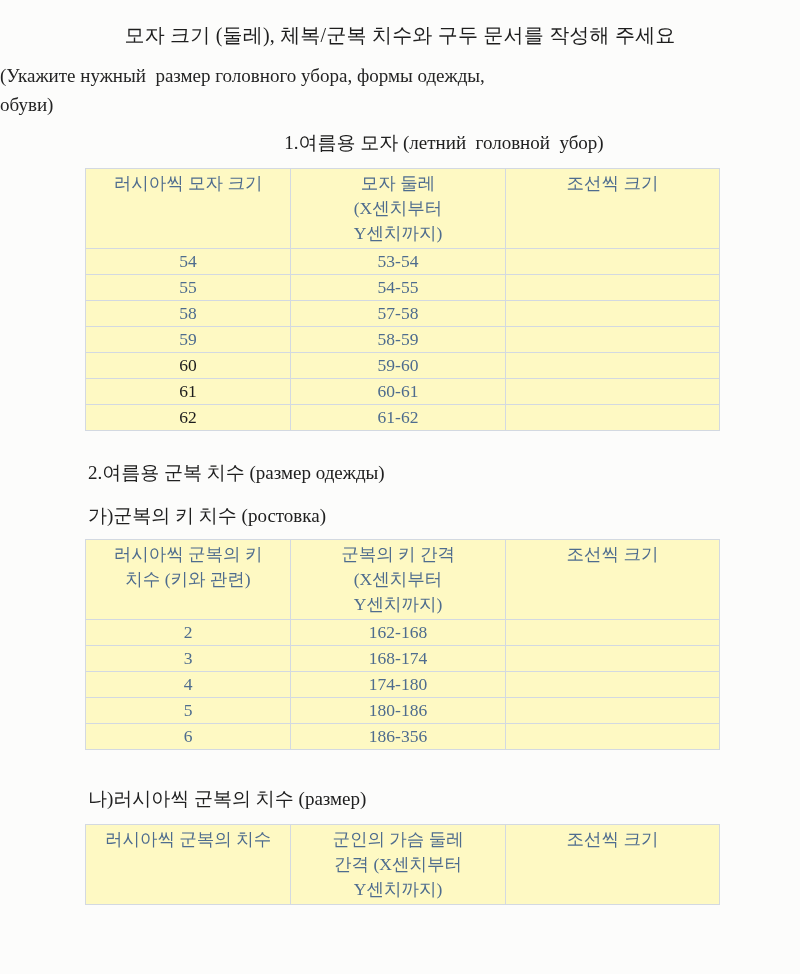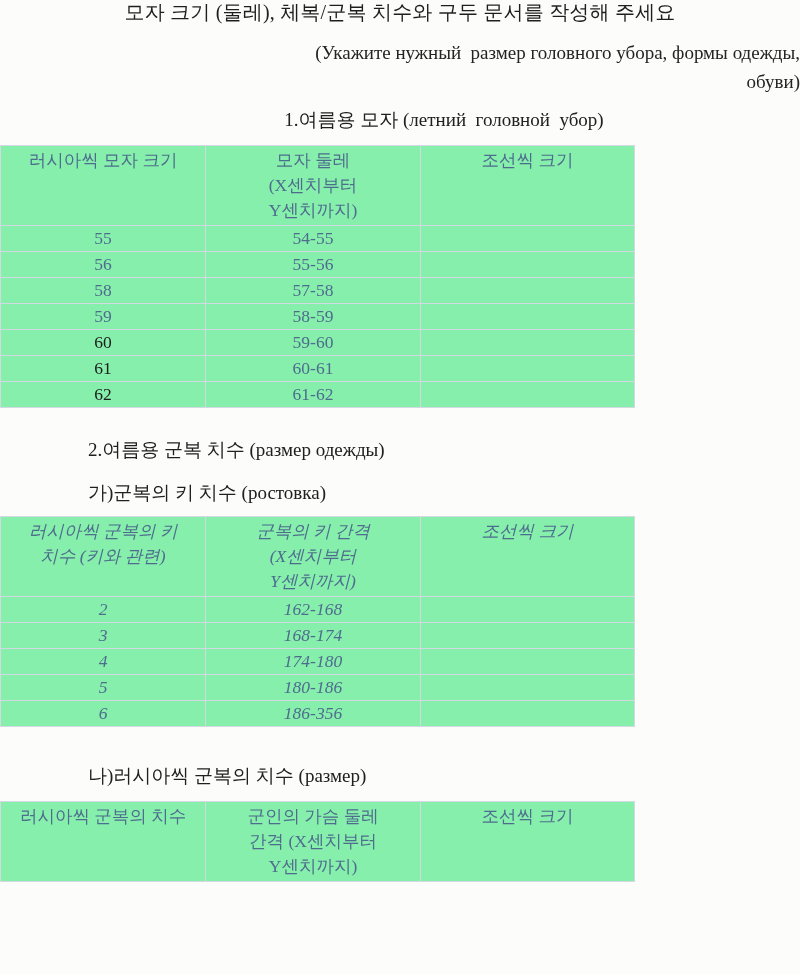--- a/index.html
+++ b/index.html
@@ -12,54 +12,56 @@
   html, body { margin: 0; padding: 0; }
   body {
     width: 800px;
     height: 974px;
     background: var(--bg);
     font-family: "Liberation Serif", "DejaVu Serif", serif;
     color: #222;
     overflow: hidden;
   }
   .doc-title {
+    padding-top: 23px;
     text-align: center;
     font-size: 20px;
     letter-spacing: 0.2px;
     color: #1e1e1e;
     white-space: pre-wrap;
     line-height: 24px;
   }
   .doc-subtitle {
     margin-top: 14px;
-    text-align: right;
+    text-align: left;
     font-size: 19px;
     line-height: 29px;
     color: #242424;
     white-space: pre-wrap;
   }
   .section-heading {
     margin-left: 88px;
     font-size: 19px;
     line-height: 23px;
     color: #202020;
     white-space: pre-wrap;
   }
   .h1 { margin-top: 12px; text-align: center; }
   .h2 { margin-top: 30px; }
   .h2a { margin-top: 20px; }
   .h3 { margin-top: 37px; }
   table.data-table {
     border-collapse: collapse;
     table-layout: fixed;
+    margin-left: 85px;
     width: 634px;
-    background: #86efac;
+    background: #fef9c3;
   }
   .t1 { margin-top: 14px; }
-  .t2 { margin-top: 12px; font-style: italic; }
+  .t2 { margin-top: 12px; }
   .t3 { margin-top: 14px; }
   table.data-table col.c1 { width: 205px; }
   table.data-table col.c2 { width: 215px; }
   table.data-table col.c3 { width: 214px; }
   table.data-table th,
   table.data-table td {
     border: 1px solid var(--border);
   }
   table.data-table th {
     font-weight: normal;
@@ -107,27 +109,27 @@
           <div>(X센치부터</div>
           <div>Y센치까지)</div>
         </th>
         <th>
           <div>조선씩 크기</div>
         </th>
       </tr>
     </thead>
   <tbody>
       <tr>
+        <td>54</td>
+        <td>53-54</td>
+        <td></td>
+      </tr>
+      <tr>
         <td>55</td>
         <td>54-55</td>
-        <td></td>
-      </tr>
-      <tr>
-        <td>56</td>
-        <td>55-56</td>
         <td></td>
       </tr>
       <tr>
         <td>58</td>
         <td>57-58</td>
         <td></td>
       </tr>
       <tr>
         <td>59</td>
         <td>58-59</td>

